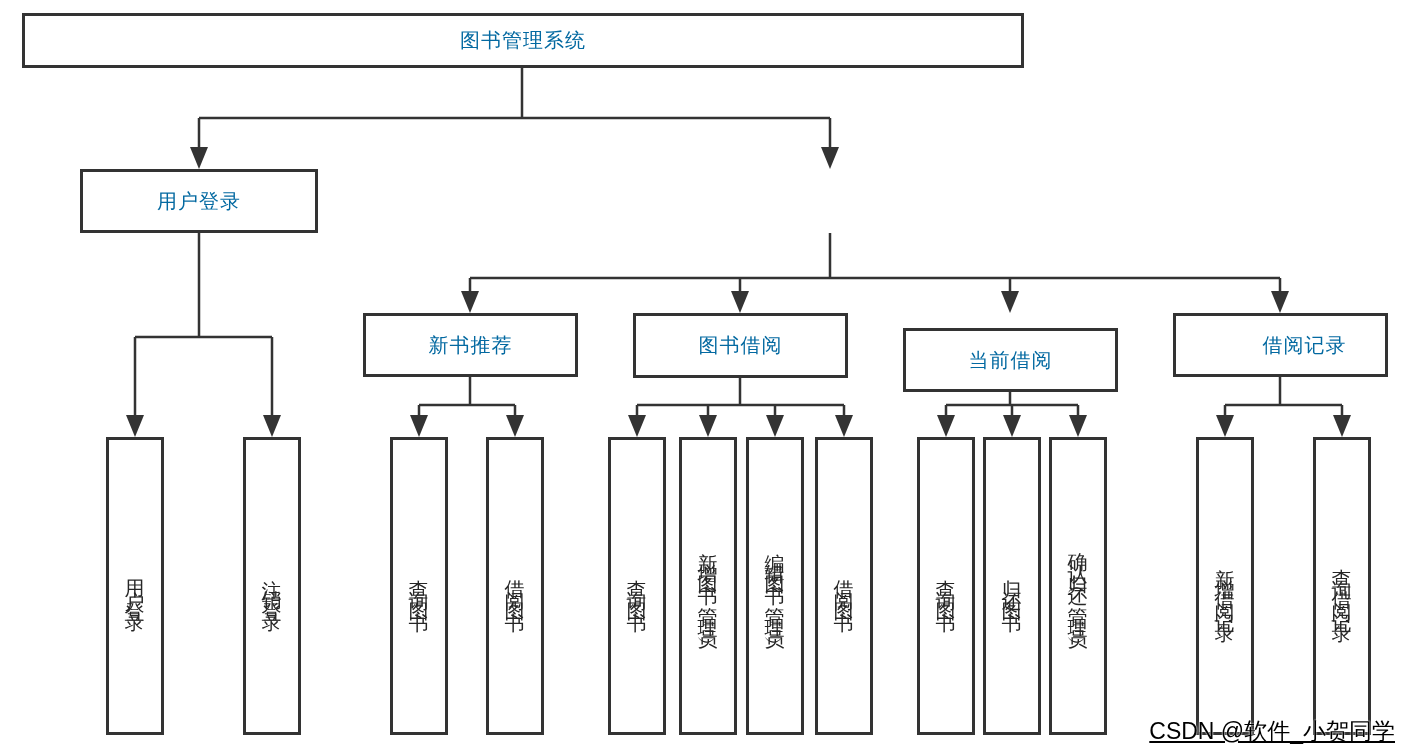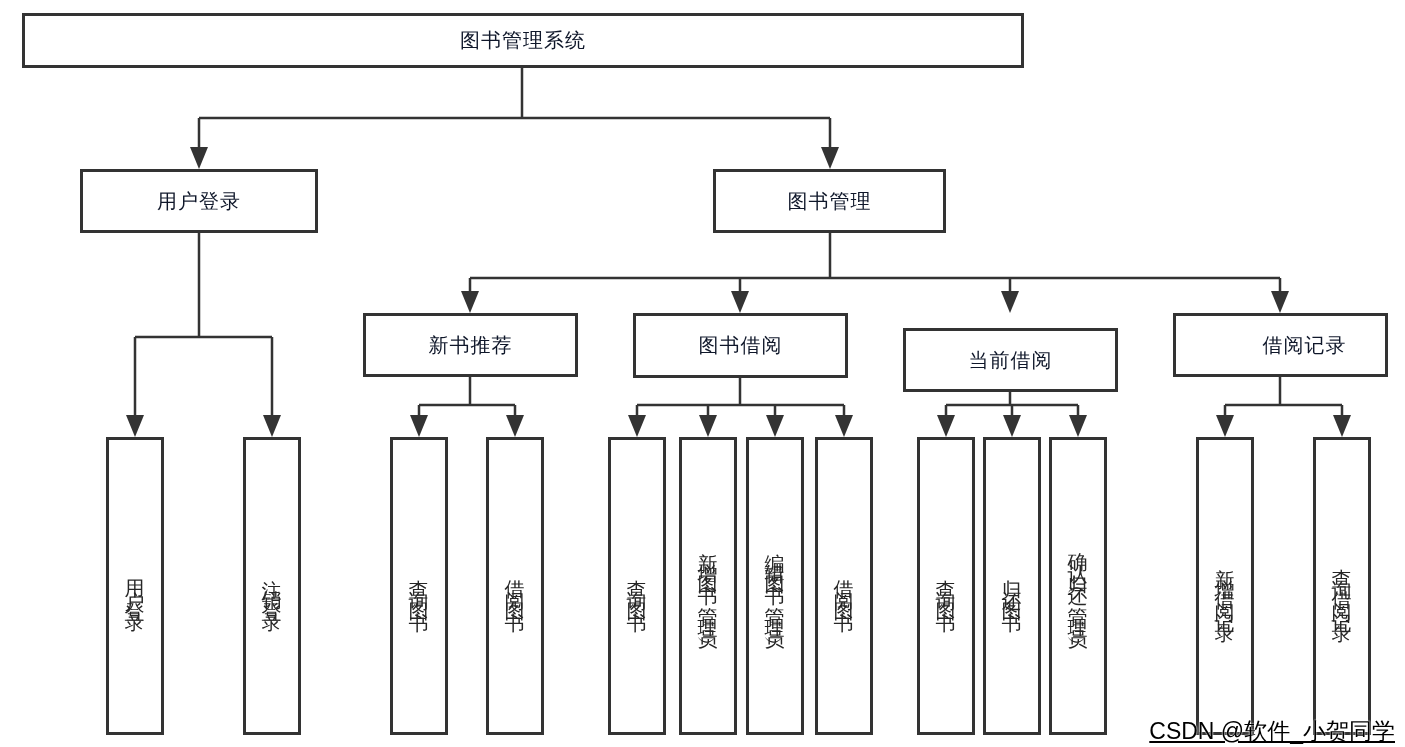--- a/index.html
+++ b/index.html
@@ -20,21 +20,21 @@
   .hbox {
     position: absolute;
     box-sizing: border-box;
     border: 3px solid #333333;
     background: #ffffff;
     display: flex;
     align-items: center;
     justify-content: center;
     font-size: 20px;
     letter-spacing: 1px;
-    color: #0f172a;
+    color: #0369a1;
   }
   .vbox {
     position: absolute;
     box-sizing: border-box;
     border: 3px solid #333333;
     background: #ffffff;
     display: flex;
     align-items: center;
     justify-content: center;
     writing-mode: vertical-rl;
@@ -97,21 +97,20 @@
       <polygon points="1003,415 1021,415 1012,437"></polygon>
       <polygon points="1069,415 1087,415 1078,437"></polygon>
       <polygon points="1216,415 1234,415 1225,437"></polygon>
       <polygon points="1333,415 1351,415 1342,437"></polygon>
     </g>
   </svg>
 
   <div class="hbox" style="left:22px; top:13px; width:1002px; height:55px;">图书管理系统</div>
 
   <div class="hbox" style="left:80px; top:169px; width:238px; height:64px;">用户登录</div>
-  <div class="hbox" style="left:713px; top:169px; width:233px; height:64px;">图书管理</div>
 
   <div class="hbox" style="left:363px; top:313px; width:215px; height:64px;text-align:center;">新书推荐</div>
   <div class="hbox" style="left:633px; top:313px; width:215px; height:65px;">图书借阅</div>
   <div class="hbox" style="left:903px; top:328px; width:215px; height:64px;">当前借阅</div>
   <div class="hbox" style="left:1173px; top:313px; width:215px; height:64px;padding-left:48px;">借阅记录</div>
 
   <div class="vbox" style="left:106px; top:437px; width:58px; height:298px;">用户登录</div>
   <div class="vbox" style="left:243px; top:437px; width:58px; height:298px;">注销登录</div>
 
   <div class="vbox" style="left:390px; top:437px; width:58px; height:298px;">查询图书</div>

